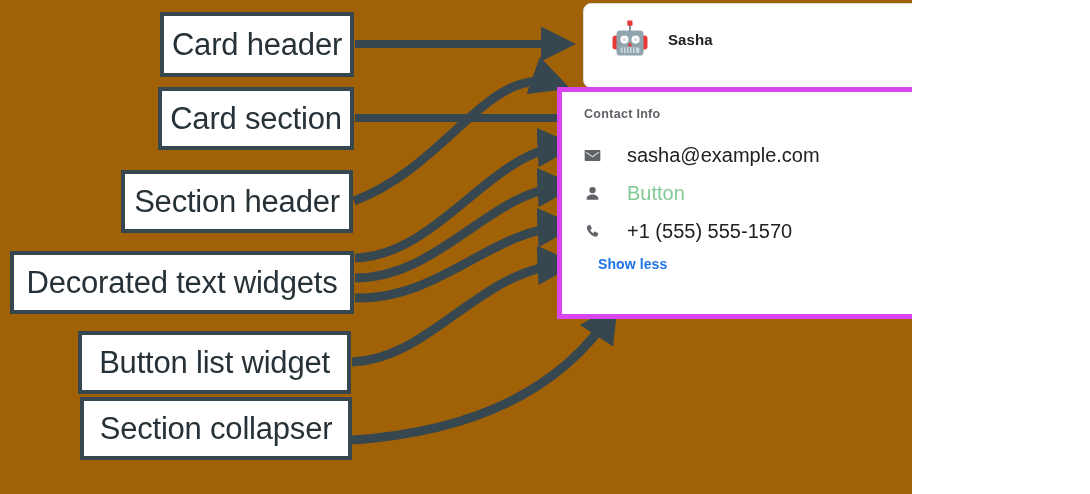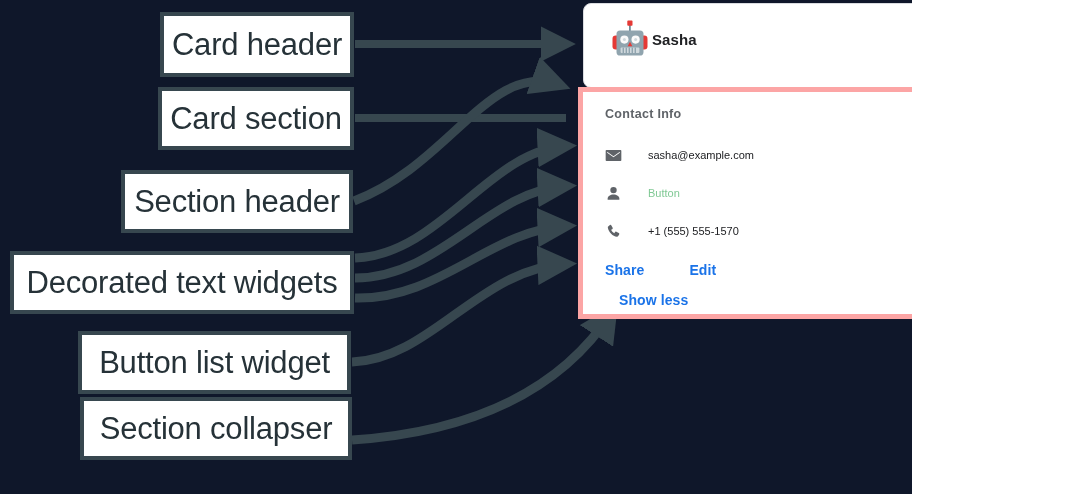--- a/index.html
+++ b/index.html
@@ -7,21 +7,21 @@
     padding: 0;
     background: #ffffff;
   }
   body {
     font-family: "Liberation Sans", sans-serif;
   }
   #stage {
     position: relative;
     width: 912px;
     height: 494px;
-    background: #0f172a;
+    background: #a16207;
     overflow: hidden;
   }
 
   
   .label-box {
     position: absolute;
     box-sizing: border-box;
     border: 4px solid #37474f;
     background: #ffffff;
     display: flex;
@@ -65,20 +65,21 @@
     align-items: center;
     padding: 14px 0 0 24px;
   }
   #avatar {
     width: 44px;
     height: 44px;
     flex: 0 0 44px;
     position: relative;
   }
   #header-text {
+    margin-left: 16px;
     display: flex;
     flex-direction: column;
     justify-content: flex-end;
     gap: 32px;
   }
   #card-title {
     font-size: 15px;
     font-weight: bold;
     color: #202124;
     line-height: 20px;
@@ -86,26 +87,26 @@
   }
   #card-subtitle {
     font-size: 14px;
     color: #5f6368;
     line-height: 22px;
   }
 
   
   #card-section {
     position: absolute;
-    left: 578px;
+    left: 557px;
     top: 87px;
     width: 509px;
     height: 232px;
     box-sizing: border-box;
-    border: 5px solid #fca5a5;
+    border: 5px solid #d946ef;
     background: #ffffff;
     z-index: 4;
   }
   #section-inner {
     padding: 14px 0 0 22px;
   }
   #section-header {
     font-size: 12.5px;
     font-weight: bold;
     color: #5f6368;
@@ -121,21 +122,21 @@
   .row-icon {
     width: 22px;
     flex: 0 0 22px;
     display: flex;
     align-items: center;
     justify-content: flex-start;
     color: #5f6368;
   }
   .row-text {
     margin-left: 21px;
-    font-size: 11px;
+    font-size: 20px;
     color: #202124;
     line-height: 20px;
   }
   .row-text.status-online {
     color: #81c995;
   }
   #button-list {
     display: flex;
     align-items: center;
     height: 32px;
@@ -284,24 +285,20 @@
       <div class="text-row">
         <span class="row-icon">
           <svg viewBox="0 0 18 18" width="17" height="17" aria-hidden="true">
             <path fill="#5f6368" d="M5.2 2.1c.5-.3 1.1-.1 1.4.4l1.5 2.6c.3.5.1 1.1-.4 1.4l-1.2.7c.5 1.6 1.8 3 3.4 3.6l.7-1.2c.3-.5.9-.7 1.4-.4l2.6 1.5c.5.3.7.9.4 1.4l-1 1.7c-.3.5-.9.8-1.5.7C8.2 13.9 4 9.7 3 4.9c-.1-.6.1-1.2.7-1.5z"></path>
           </svg>
         </span>
         <span class="row-text">+1 (555) 555-1570</span>
       </div>
 
       
-      <div id="button-list">
-        <button class="link-button">Share</button>
-        <button class="link-button">Edit</button>
-      </div>
 
       
       <div id="collapser">Show less</div>
 
     </div>
   </div>
 
 </div>
 
 </body></html>

